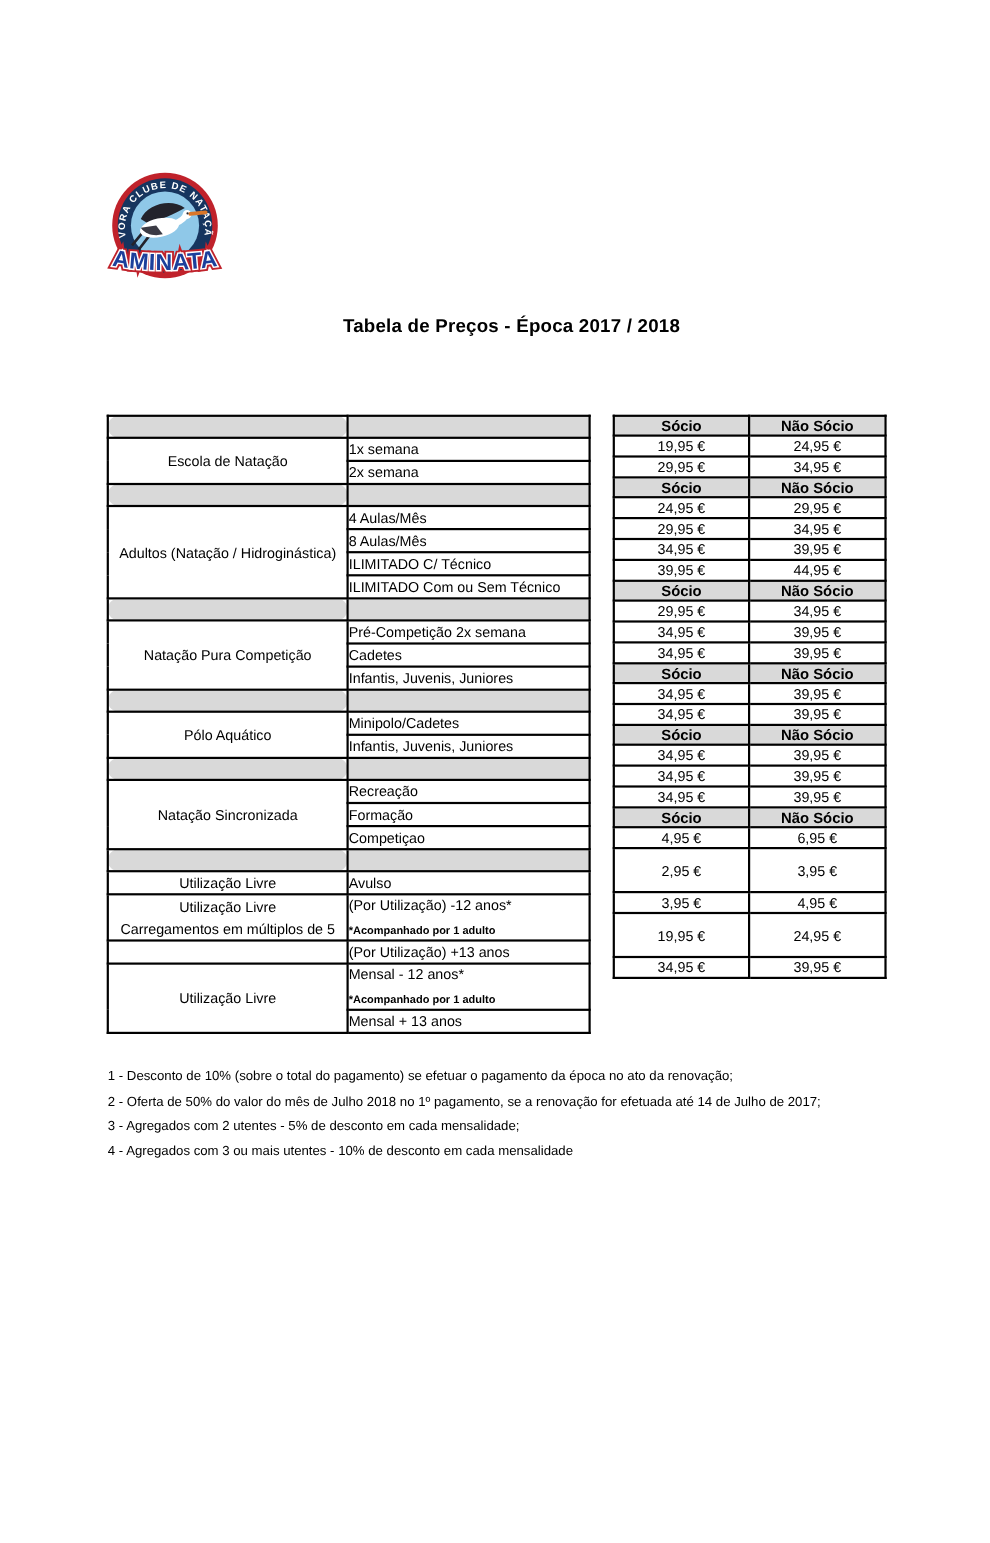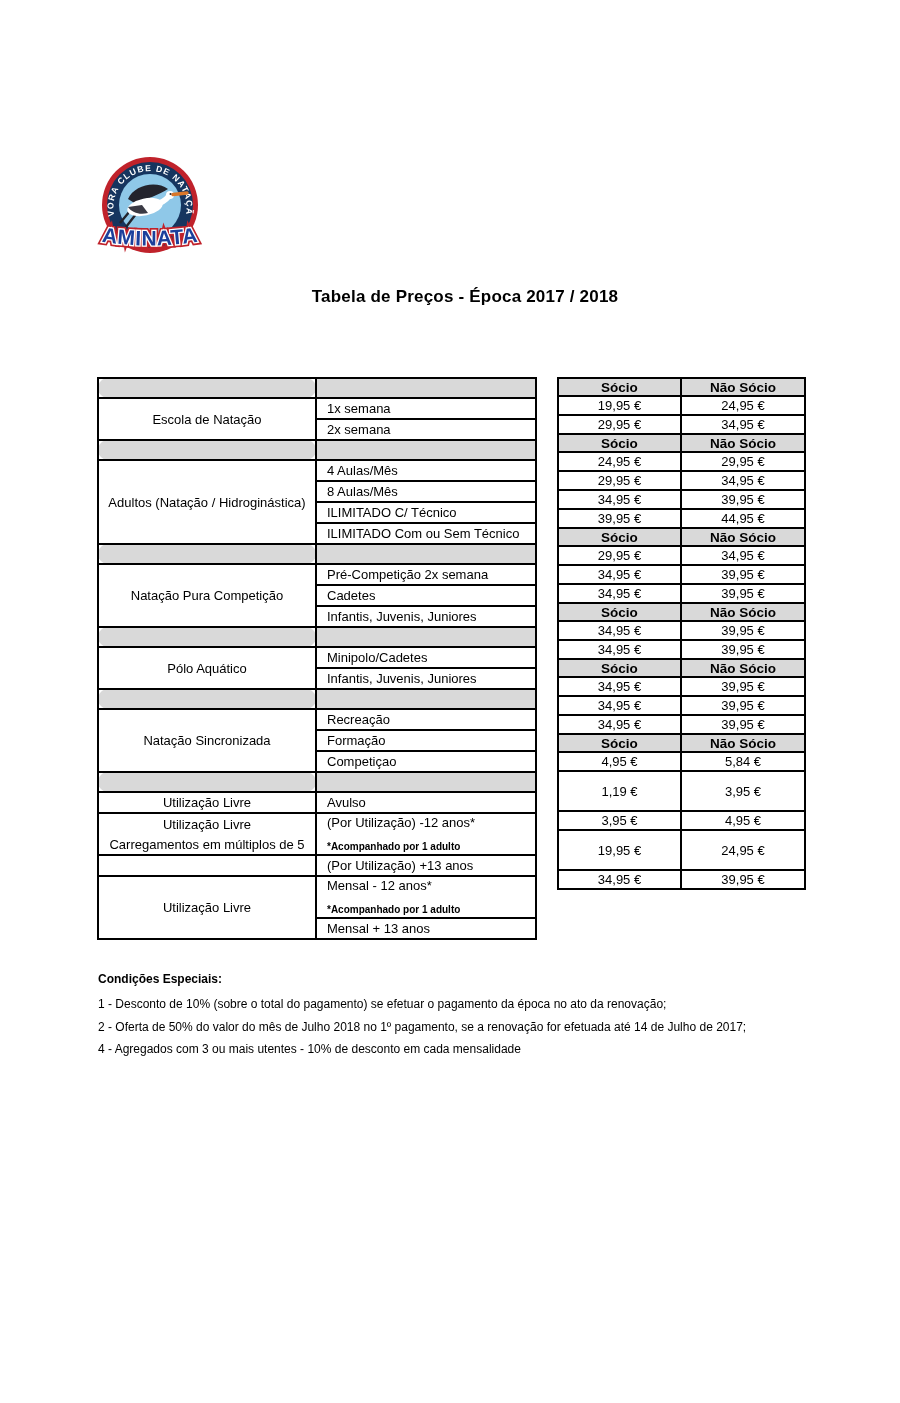--- a/index.html
+++ b/index.html
@@ -17,21 +17,21 @@
   
   .tables{position:absolute;left:97px;top:377px;display:flex;align-items:flex-start;}
   table{border-collapse:collapse;table-layout:fixed;}
   td{border:2px solid #000;font-size:13px;overflow:hidden;}
   .left-table{width:438px;margin-right:20px;}
   .right-table{width:247px;}
   tr.h td{background:#d9d9d9;height:16px;}
   tr.r td{height:17px;}
   tr.t td{height:38px;}
   .cat{ text-align:center;vertical-align:middle;padding:0 4px;border-radius:19px;}
-  .item{text-align:left;padding:1px 10px;vertical-align:middle;}
+  .item{text-align:left;padding:1px 0;vertical-align:middle;}
   .item .main{line-height:1.25;}
   .item .small-note{font-size:10px;font-weight:bold;line-height:1.3;margin-top:8px;}
   .cat .line2{margin-top:5px;text-align:center;}
   .price{text-align:center;vertical-align:middle;padding:0 0;}
   .colhead{text-align:center;vertical-align:middle;font-weight:bold;font-size:13.5px;padding:0 4px;}
   
   .conditions{position:absolute;left:98px;top:972px;width:720px;font-size:12px;}
   .conditions .heading{font-weight:bold;margin-bottom:12px;}
   .conditions .cond-item{margin-bottom:10px;line-height:1.05;}
   .notes{position:absolute;left:98px;top:1101px;width:720px;font-size:12px;}
@@ -281,43 +281,43 @@
             <td class="price">34,95 €</td>
             <td class="price">39,95 €</td>
           </tr>
 
         <tr class="h">
           <td class="colhead">Sócio</td>
           <td class="colhead">Não Sócio</td>
         </tr>
         <tr class="r">
             <td class="price">4,95 €</td>
-            <td class="price">5,84 €</td>
+            <td class="price">6,95 €</td>
           </tr>
         <tr class="t">
-            <td class="price">1,19 €</td>
+            <td class="price">2,95 €</td>
             <td class="price">3,95 €</td>
           </tr>
         <tr class="r">
             <td class="price">3,95 €</td>
             <td class="price">4,95 €</td>
           </tr>
         <tr class="t">
             <td class="price">19,95 €</td>
             <td class="price">24,95 €</td>
           </tr>
         <tr class="r">
             <td class="price">34,95 €</td>
             <td class="price">39,95 €</td>
           </tr>
       </tbody>
     </table>
   </div>
 
   <div class="conditions">
-    <div class="heading">Condições Especiais:</div>
     <div class="cond-item">1 - Desconto de 10% (sobre o total do pagamento) se efetuar o pagamento da época no ato da renovação;</div>
     <div class="cond-item">2 - Oferta de 50% do valor do mês de Julho 2018 no 1º pagamento, se a renovação for efetuada até 14 de Julho de 2017;</div>
+    <div class="cond-item">3 - Agregados com 2 utentes - 5% de desconto em cada mensalidade;</div>
     <div class="cond-item">4 - Agregados com 3 ou mais utentes - 10% de desconto em cada mensalidade</div>
   </div>
 
 
 </div>
 
 </body></html>

